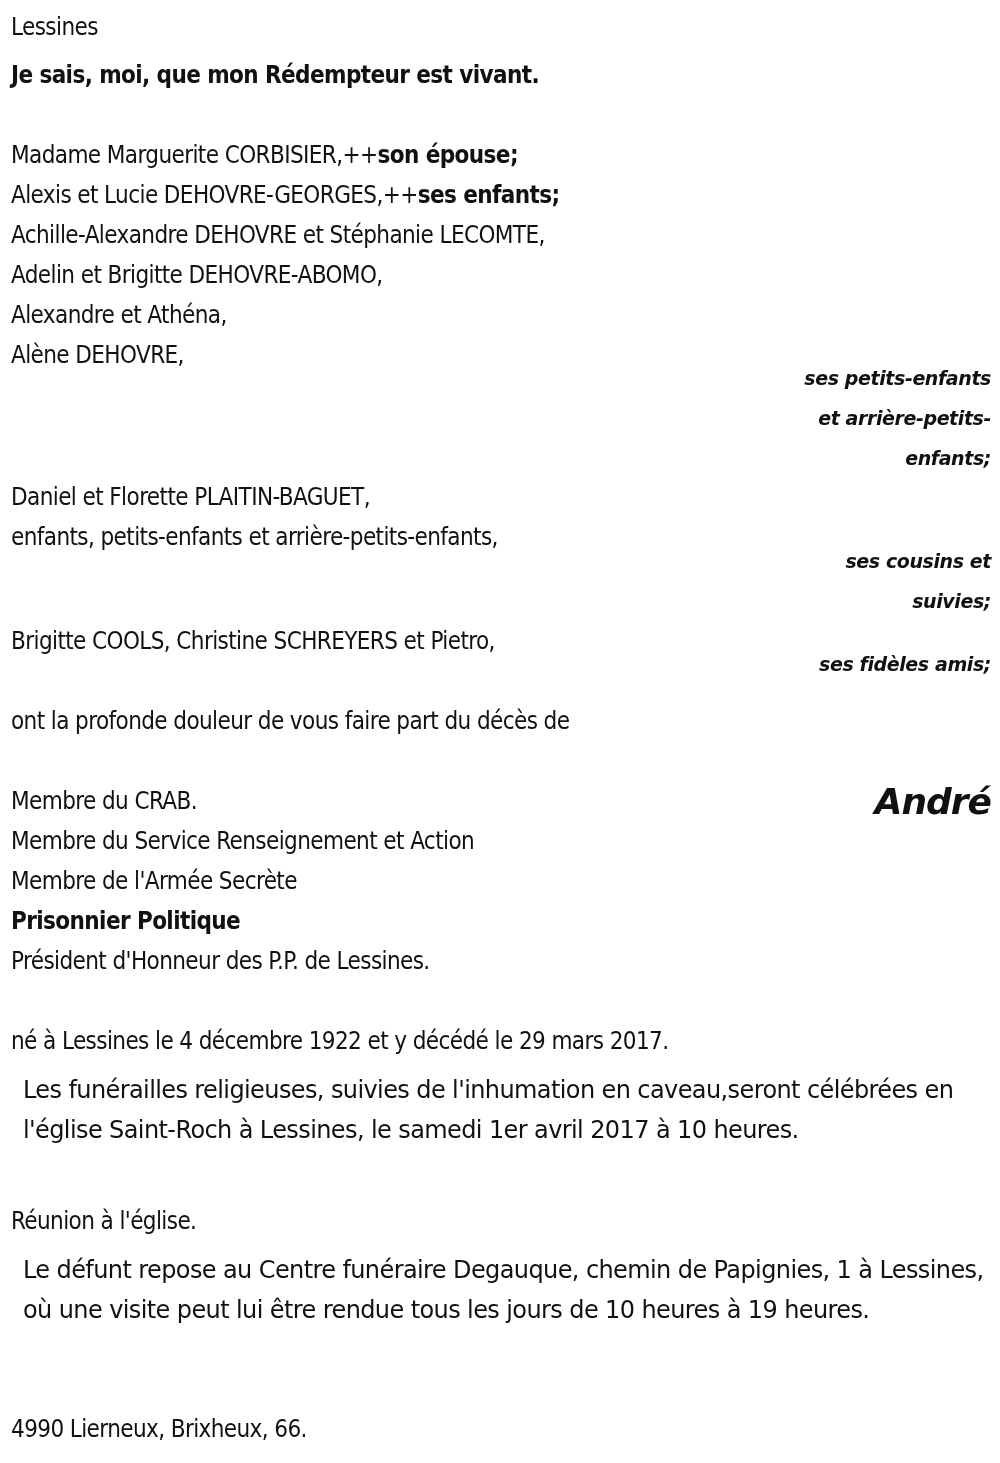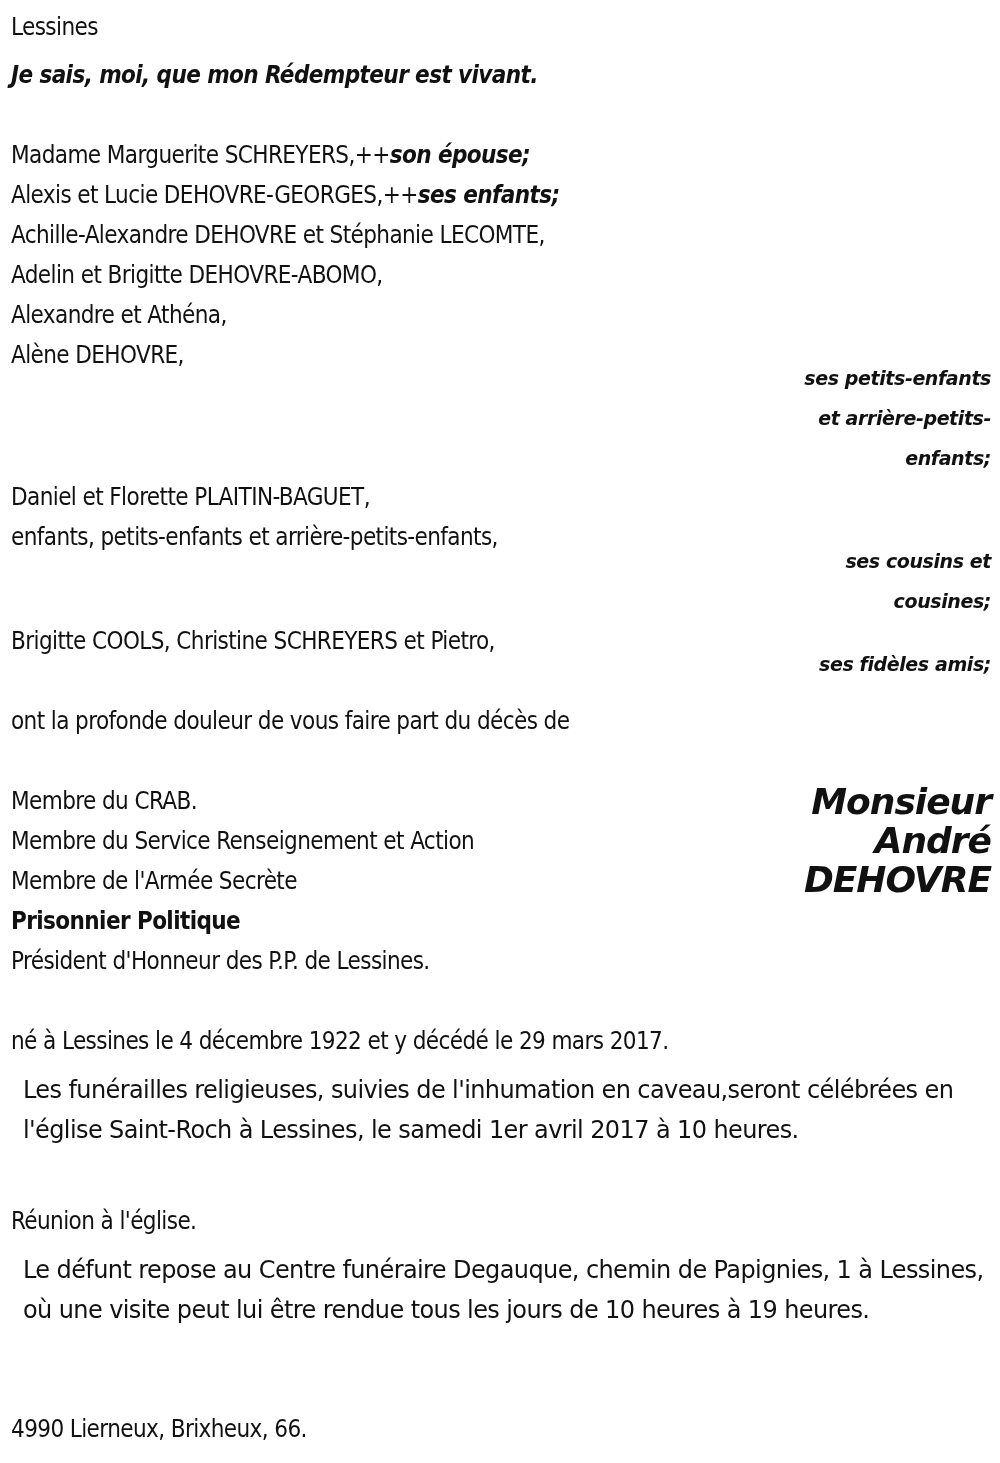--- a/index.html
+++ b/index.html
@@ -4,64 +4,62 @@
   <style>
     html, body { margin: 0; padding: 0; background: #ffffff; }
     body {
       width: 1000px; height: 1463px; position: relative; overflow: hidden;
       font-family: "DejaVu Sans", "Liberation Sans", sans-serif;
       color: #111111; font-size: 24px;
     }
     .doc { position: absolute; left: 11px; top: 0; width: 980px; }
     .line { position: absolute; left: 0; white-space: nowrap; line-height: 30px; letter-spacing: -0.6px; font-stretch: condensed; }
     .r { position: absolute; right: 0; text-align: right; font-weight: bold; font-style: italic; line-height: 40px; font-size: 19px; white-space: nowrap; letter-spacing: -0.4px; }
-    .b { font-weight: bold; font-style: italic; }
+    .b { font-weight: bold; }
     .name { position: absolute; right: 0; text-align: right; font-weight: bold; font-style: italic; font-size: 36px; line-height: 39px; letter-spacing: -1px; }
     .para { position: absolute; left: 12px; width: 980px; line-height: 40px; letter-spacing: -0.6px; }
   </style>
 </head>
 <body>
 
 <div class="doc">
   <div class="line" style="top:12px;">Lessines</div>
   <div class="line b" style="top:60px;">Je sais, moi, que mon Rédempteur est vivant.</div>
 
-  <div class="line" style="top:140px;"><span>Madame Marguerite SCHREYERS,++</span><span class="b">son épouse;</span></div>
+  <div class="line" style="top:140px;"><span>Madame Marguerite CORBISIER,++</span><span class="b">son épouse;</span></div>
   <div class="line" style="top:180px;"><span>Alexis et Lucie DEHOVRE-GEORGES,++</span><span class="b">ses enfants;</span></div>
 
   <div class="line" style="top:220px;">Achille-Alexandre DEHOVRE et Stéphanie LECOMTE,</div>
   <div class="line" style="top:260px;">Adelin et Brigitte DEHOVRE-ABOMO,</div>
   <div class="line" style="top:300px;">Alexandre et Athéna,</div>
   <div class="line" style="top:340px;">Alène DEHOVRE,</div>
 
   <div class="r" style="top:358px;">ses petits-enfants</div>
   <div class="r" style="top:398px;">et arrière-petits-</div>
   <div class="r" style="top:438px;">enfants;</div>
 
   <div class="line" style="top:482px;">Daniel et Florette PLAITIN-BAGUET,</div>
   <div class="line" style="top:522px;">enfants, petits-enfants et arrière-petits-enfants,</div>
 
   <div class="r" style="top:541px;">ses cousins et</div>
-  <div class="r" style="top:581px;">cousines;</div>
+  <div class="r" style="top:581px;">suivies;</div>
 
   <div class="line" style="top:626px;">Brigitte COOLS, Christine SCHREYERS et Pietro,</div>
   <div class="r" style="top:644px;">ses fidèles amis;</div>
 
   <div class="line" style="top:706px;">ont la profonde douleur de vous faire part du décès de</div>
 
   <div class="line" style="top:786px;">Membre du CRAB.</div>
   <div class="line" style="top:826px;">Membre du Service Renseignement et Action</div>
   <div class="line" style="top:866px;">Membre de l'Armée Secrète</div>
   <div class="line" style="top:906px;font-weight:bold;">Prisonnier Politique</div>
   <div class="line" style="top:946px;">Président d'Honneur des P.P. de Lessines.</div>
 
   <div class="name" style="top:782px;">
-    <div>Monsieur</div>
     <div>André</div>
-    <div>DEHOVRE</div>
   </div>
 
   <div class="line" style="top:1026px;">né à Lessines le 4 décembre 1922 et y décédé le 29 mars 2017.</div>
   <div class="para" style="top:1070px;">Les funérailles religieuses, suivies de l'inhumation en caveau,seront célébrées en l'église Saint-Roch à Lessines, le samedi 1er avril 2017 à 10 heures.</div>
   <div class="line" style="top:1206px;">Réunion à l'église.</div>
   <div class="para" style="top:1250px;">Le défunt repose au Centre funéraire Degauque, chemin de Papignies, 1 à Lessines, où une visite peut lui être rendue tous les jours de 10 heures à 19 heures.</div>
   <div class="line" style="top:1414px;">4990 Lierneux, Brixheux, 66.</div>
 </div>
 
 </body></html>

